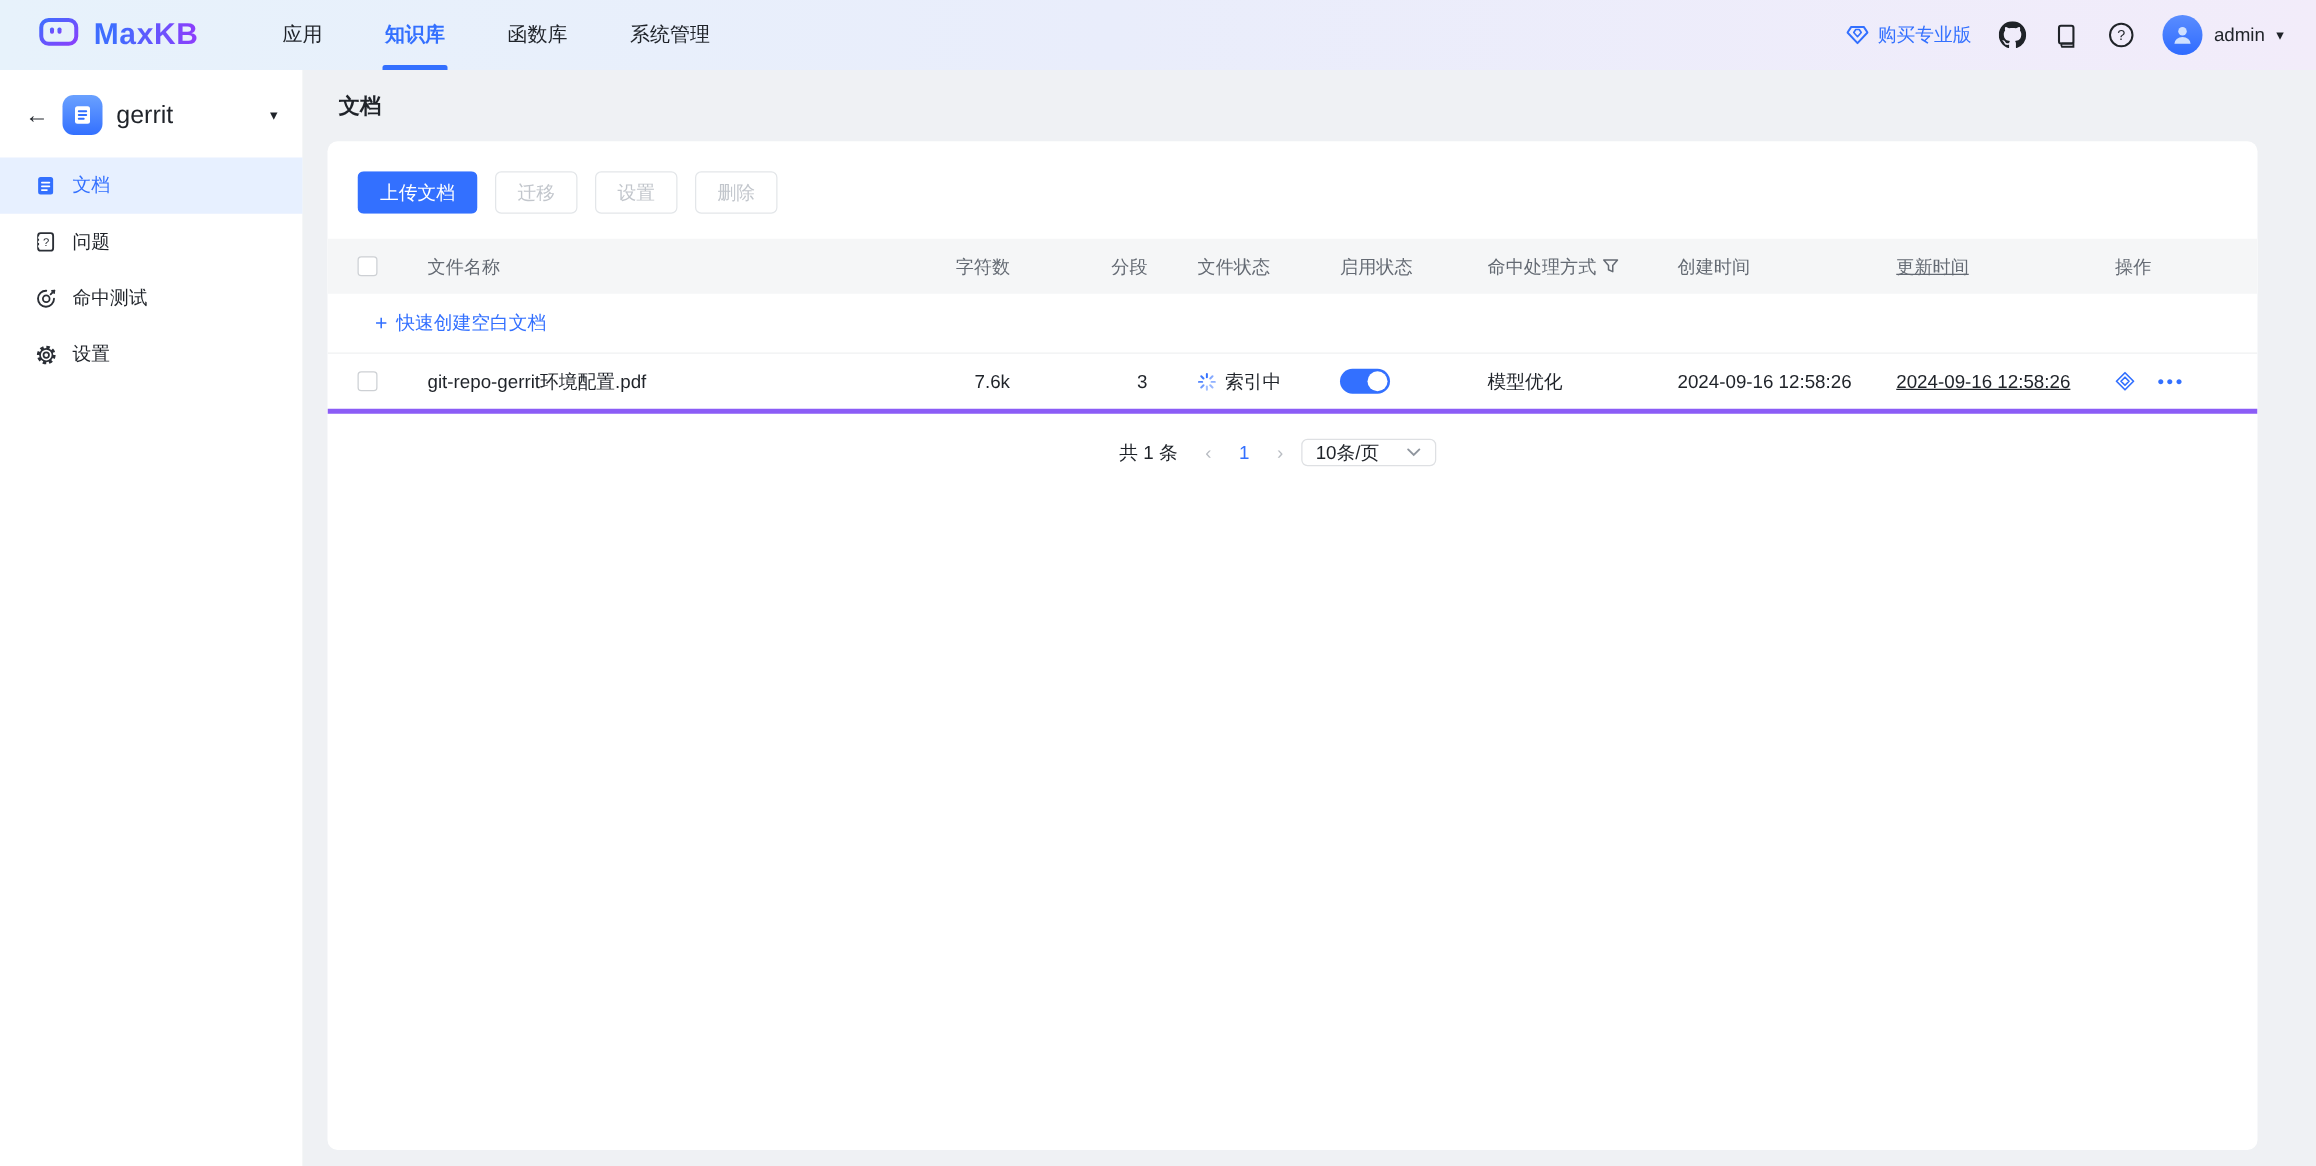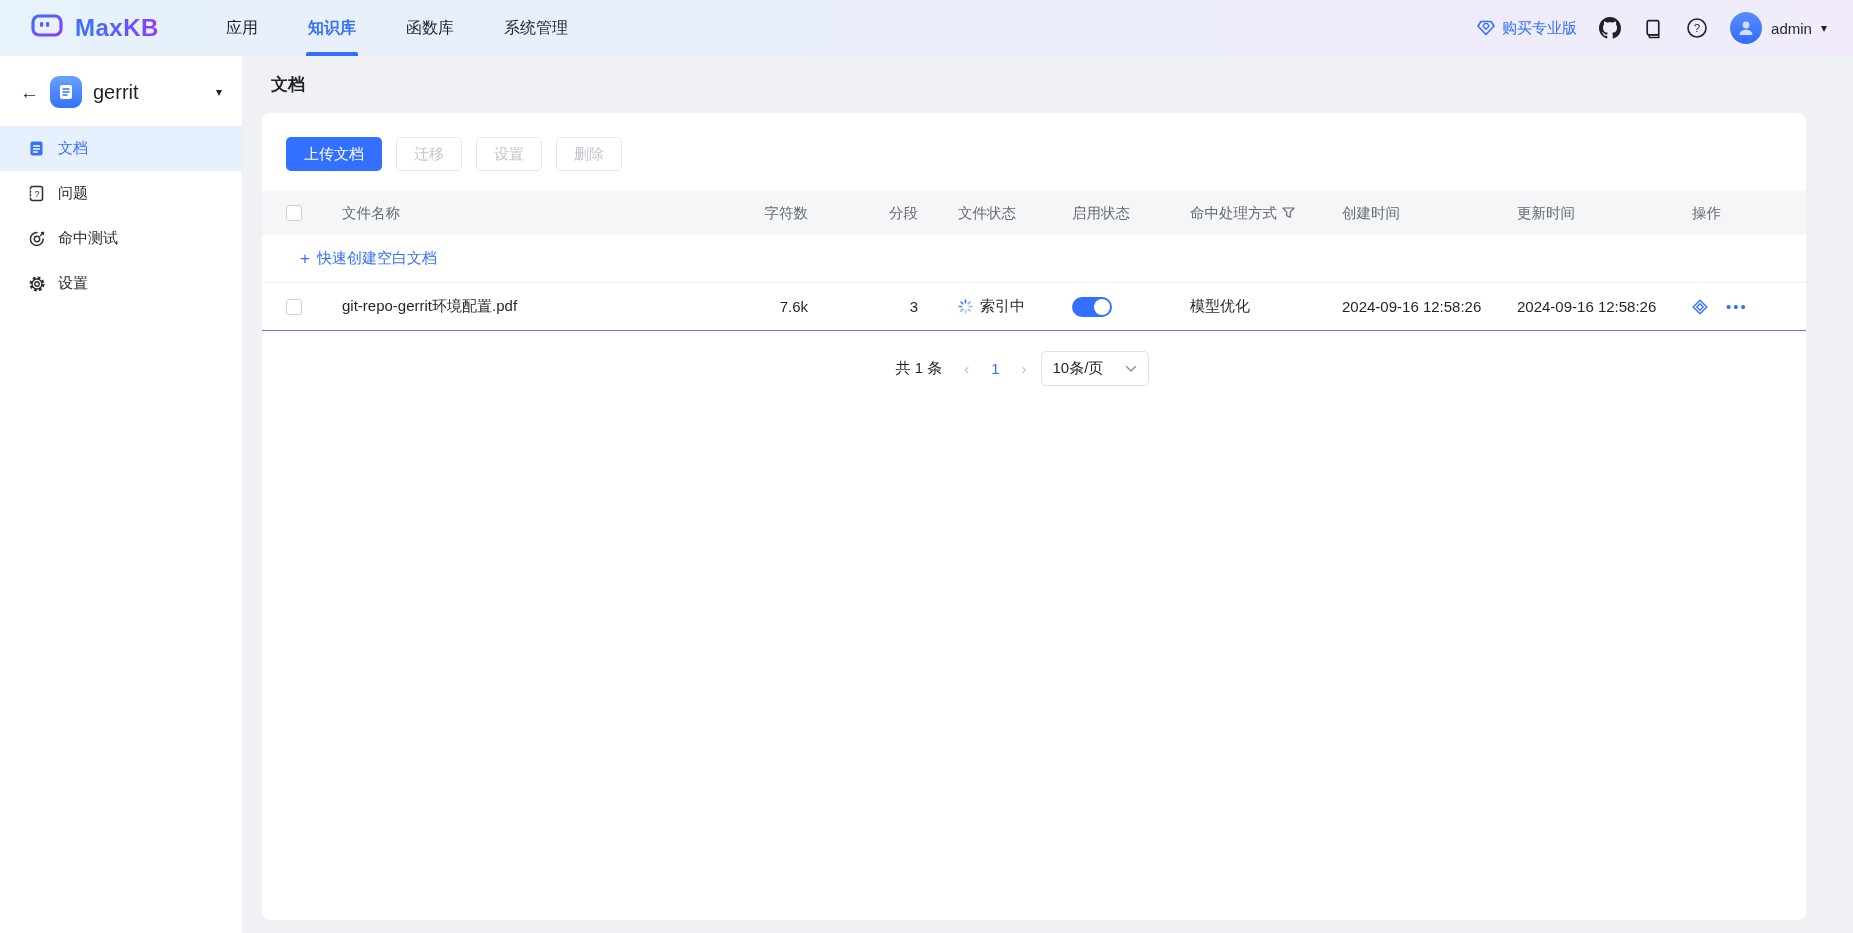--- a/index.html
+++ b/index.html
@@ -66,40 +66,40 @@
   .t-row { display:flex; align-items:center; padding:0 24px; }
   .t-head { background:#f5f6f7; height:44px; color:#646a73; font-size:14.5px; }
   .col-check { width:56px; display:flex; align-items:center; }
   .col-name { flex:1; min-width:0; }
   .col-chars { width:120px; text-align:right; }
   .col-seg { width:110px; text-align:right; }
   .col-status { width:152px; padding-left:40px; display:flex; align-items:center; gap:7px; }
   .col-enabled { width:120px; padding-left:2px; }
   .col-hit { width:152px; display:flex; align-items:center; gap:5px; }
   .col-created { width:175px; }
-  .col-updated { width:175px; }
+  .col-updated { width:175px;text-decoration:underline; }
   .col-actions { width:90px; display:flex; align-items:center; gap:18px; }
   .checkbox { width:16px; height:16px; border:1px solid #cdd0d4; border-radius:3px; background:#fff; cursor:pointer; }
   .blank-row { height:48px; border-bottom:1px solid #f0f1f2; display:flex; align-items:center; padding:0 24px; }
   .blank-link { display:flex; align-items:center; gap:7px; color:#3370ff; font-size:15px; cursor:pointer; margin-left:14px; }
-  .data-row { height:48px; border-bottom:1px solid #8b5cf6; font-size:15px; }
+  .data-row { height:48px; border-bottom:4px solid #8b5cf6; font-size:15px; }
   .doc-name { overflow:hidden; text-overflow:ellipsis; white-space:nowrap; cursor:pointer; }
 
   .toggle { width:40px; height:20px; border-radius:10px; background:#3370ff; position:relative; cursor:pointer; display:inline-block; vertical-align:middle; }
   .toggle .knob { position:absolute; top:2px; right:2px; width:16px; height:16px; border-radius:50%; background:#fff; }
 
   .action-ico { cursor:pointer; display:flex; align-items:center; }
   .more-dots { color:#3370ff; font-size:15px; letter-spacing:2px; cursor:pointer; line-height:1; }
 
   
   .pagination { display:flex; align-items:center; justify-content:center; gap:10px; padding:20px 24px 0 0; font-size:15px; }
   .pg-total { color:#1f2329; margin-right:8px; }
   .pg-arrow { color:#b9bdc3; font-size:15px; cursor:pointer; padding:0 4px; }
   .pg-page { color:#3370ff; font-weight:500; padding:0 8px; cursor:pointer; }
-  .pg-size { width:108px; height:35px; border:1px solid #dee0e3; border-radius:5px; display:flex;
+  .pg-size { width:108px; height:22px; border:1px solid #dee0e3; border-radius:5px; display:flex;
     align-items:center; justify-content:space-between; padding:0 11px; cursor:pointer; margin-left:0; background:#fff; }
 
   .spin { animation:rot 1.4s linear infinite; transform-origin:center; }
   @keyframes rot { to { transform:rotate(360deg);} }
 </style>
 </head>
 <body>
 
 <div class="navbar">
   <div class="logo">

